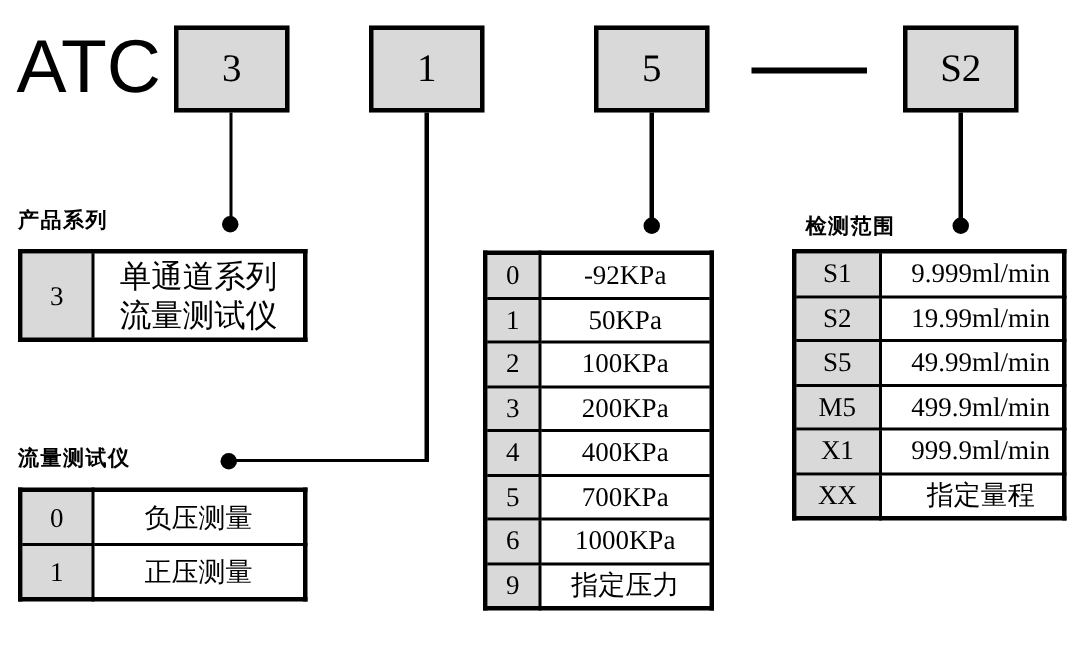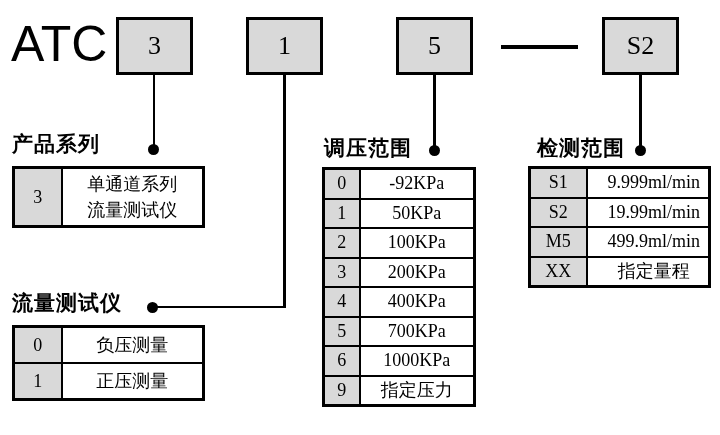--- a/index.html
+++ b/index.html
@@ -20,36 +20,36 @@
     font-family:"Liberation Serif", serif; font-size:26px;
   }
   .box-3  { left:116px; }
   .box-1  { left:246px; }
   .box-5  { left:396px; }
   .box-s2 { left:602px; }
   .dash { position:absolute; left:501px; top:45px; width:77px; height:4px; background:#000; }
   .vline, .hline { position:absolute; background:#000; }
   .bullet { position:absolute; width:11px; height:11px; border-radius:50%; background:#000; }
   .sec-label {
-    position:absolute; font-family:Liberation Mono, monospace;
-    font-weight:bold; font-size:21px; line-height:22px; letter-spacing:1px; color:#000;
+    position:absolute; font-family:Liberation Sans, sans-serif;
+    font-weight:bold; font-size:14px; line-height:22px; letter-spacing:1px; color:#000;
   }
   table.dtable {
     position:absolute; border-collapse:collapse; table-layout:fixed;
     background:#fff; border:3px solid #000;
   }
   table.dtable td {
     border:2px solid #000; padding:0; text-align:center;
     font-family:"Liberation Serif", serif; font-size:18px; color:#000;
     overflow:hidden;
   }
   td.code-cell { background:#d9d9d9; font-size:19px; }
   .tbl-product  { left:12px;  top:166px; width:190px; }
   .tbl-product td { height:56px; }
-  .tbl-product td.desc-cell { white-space:pre-line; font-size:18px; line-height:26px; }
+  .tbl-product td.desc-cell { white-space:pre-line; font-size:21px; line-height:26px; }
   .tbl-pressure { left:12px;  top:325px; width:190px; }
   .tbl-pressure td { height:34px; font-size:19px; }
   .tbl-reg      { left:322px; top:167px; width:151px; }
   .tbl-reg td { height:27.5px; }
   .tbl-det      { left:528px; top:166px; width:180px; }
   .tbl-det td { height:27.5px; }
   .tbl-det td.val-cell { text-align:center; padding-left:12px; }
 </style>
 </head>
 <body>
@@ -73,21 +73,20 @@
   <div class="bullet" style="left:147px; top:301.5px;"></div>
 
   <div class="vline" style="left:433px; top:75px; width:2.5px; height:71px;"></div>
   <div class="bullet" style="left:428.5px; top:144.5px;"></div>
 
   <div class="vline" style="left:639px; top:75px; width:2.5px; height:71px;"></div>
   <div class="bullet" style="left:634.5px; top:144.5px;"></div>
 
   <div class="sec-label" style="left:12px; top:135px;">产品系列</div>
   <div class="sec-label" style="left:12px; top:294px;">流量测试仪</div>
-  <div class="sec-label" style="left:324px; top:139px;">调压范围</div>
   <div class="sec-label" style="left:537px; top:139px;">检测范围</div>
 
   <table class="dtable tbl-product">
     <colgroup>
         <col style="width:48px">
         <col style="width:142px">
       </colgroup>
     <tbody>
         <tr>
       <td class="code-cell">3</td>
@@ -163,22 +162,30 @@
     <tbody>
         <tr>
       <td class="code-cell">S1</td>
       <td class="val-cell">9.999ml/min</td>
     </tr>
     <tr>
       <td class="code-cell">S2</td>
       <td class="val-cell">19.99ml/min</td>
     </tr>
     <tr>
+      <td class="code-cell">S5</td>
+      <td class="val-cell">49.99ml/min</td>
+    </tr>
+    <tr>
       <td class="code-cell">M5</td>
       <td class="val-cell">499.9ml/min</td>
+    </tr>
+    <tr>
+      <td class="code-cell">X1</td>
+      <td class="val-cell">999.9ml/min</td>
     </tr>
     <tr>
       <td class="code-cell">XX</td>
       <td class="val-cell">指定量程</td>
     </tr>
   </tbody>
     </table>
 
 </div>
 

